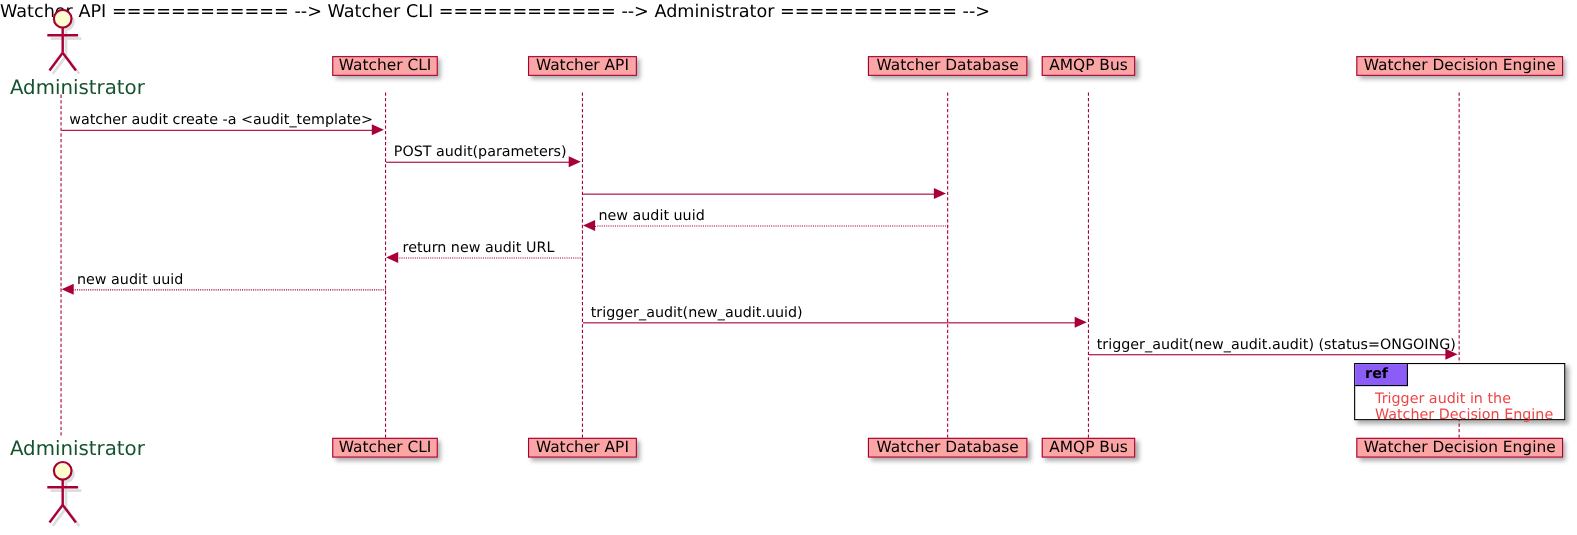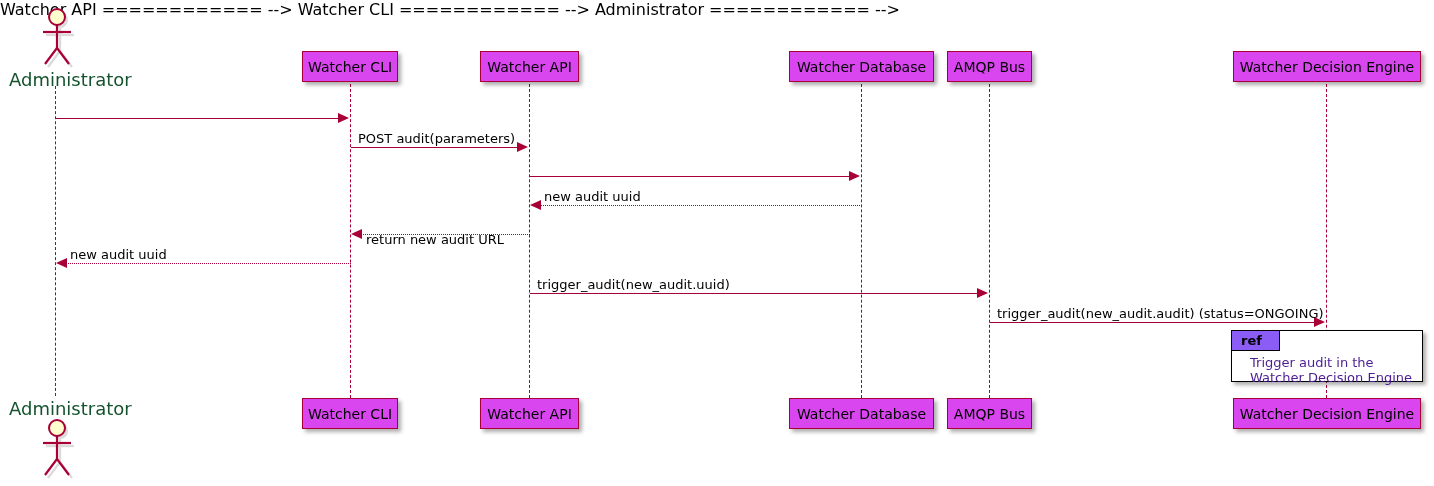--- a/index.html
+++ b/index.html
@@ -15,31 +15,31 @@
     width: 1434px;
     height: 486px;
     background: #FFFFFF;
     overflow: hidden;
   }
 
   
   .participant {
     position: absolute;
     box-sizing: border-box;
-    background: #d946ef;
+    background: #fca5a5;
     border: 1.5px solid #A80036;
     color: #000000;
     font-size: 14px;
     line-height: 1;
     display: flex;
     align-items: center;
     justify-content: center;
     box-shadow: 3px 3px 4px rgba(0,0,0,0.32);
     white-space: nowrap;
-    height: 31px;
+    height: 18px;
     padding: 0 9px;
   }
 
   
   .lifeline {
     position: absolute;
     width: 0;
     border-left: 1.5px dashed #A80036;
   }
 
@@ -113,21 +113,21 @@
   }
   .ref-tab-fold {
     position: absolute;
     top: 0;
     width: 0;
     height: 0;
   }
   .ref-body {
     position: absolute;
     font-size: 13px;
-    color: #4c1d95;
+    color: #ef4444;
     line-height: 15px;
     white-space: pre-line;
     text-align: left;
   }
 </style>
 </head>
 <body>
 
 <div id="canvas">
 
@@ -191,39 +191,40 @@
   
   <div class="participant" style="left:302px; top:398px; width:96px;">Watcher CLI</div>
   <div class="participant" style="left:480px; top:398px; width:99px;">Watcher API</div>
   <div class="participant" style="left:789px; top:398px; width:145px;">Watcher Database</div>
   <div class="participant" style="left:947px; top:398px; width:85px;">AMQP Bus</div>
   <div class="participant" style="left:1233px; top:398px; width:188px;">Watcher Decision Engine</div>
 
   
   <div class="msg-line" style="left:56px; top:118px; width:286px;"></div>
   <div class="arrowhead right" style="left:338px; top:113px;"></div>
+  <div class="msg-label" style="left:63px; top:103px;">watcher audit create -a &lt;audit_template&gt;</div>
 
   
   <div class="msg-line" style="left:351px; top:147px; width:170px;"></div>
   <div class="arrowhead right" style="left:517px; top:142px;"></div>
   <div class="msg-label" style="left:358px; top:132px;text-align:center;">POST audit(parameters)</div>
 
   
   <div class="msg-line" style="left:530px; top:176px; width:323px;"></div>
   <div class="arrowhead right" style="left:849px; top:171px;"></div>
 
    Watcher API ============ --&gt;
   <div class="msg-line dotted" style="left:540px; top:205px; width:322px;"></div>
   <div class="arrowhead left" style="left:530px; top:200px;"></div>
   <div class="msg-label" style="left:544px; top:190px;">new audit uuid</div>
 
    Watcher CLI ============ --&gt;
   <div class="msg-line dotted" style="left:361px; top:234px; width:169px;"></div>
   <div class="arrowhead left" style="left:351px; top:229px;"></div>
-  <div class="msg-label" style="left:366px; top:219px;margin-top:14px;">return new audit URL</div>
+  <div class="msg-label" style="left:366px; top:219px;">return new audit URL</div>
 
    Administrator ============ --&gt;
   <div class="msg-line dotted" style="left:66px; top:263px; width:285px;"></div>
   <div class="arrowhead left" style="left:56px; top:258px;"></div>
   <div class="msg-label" style="left:70px; top:248px;">new audit uuid</div>
 
   
   <div class="msg-line" style="left:530px; top:293px; width:451px;"></div>
   <div class="arrowhead right" style="left:977px; top:288px;"></div>
   <div class="msg-label" style="left:537px; top:278px;">trigger_audit(new_audit.uuid)</div>

